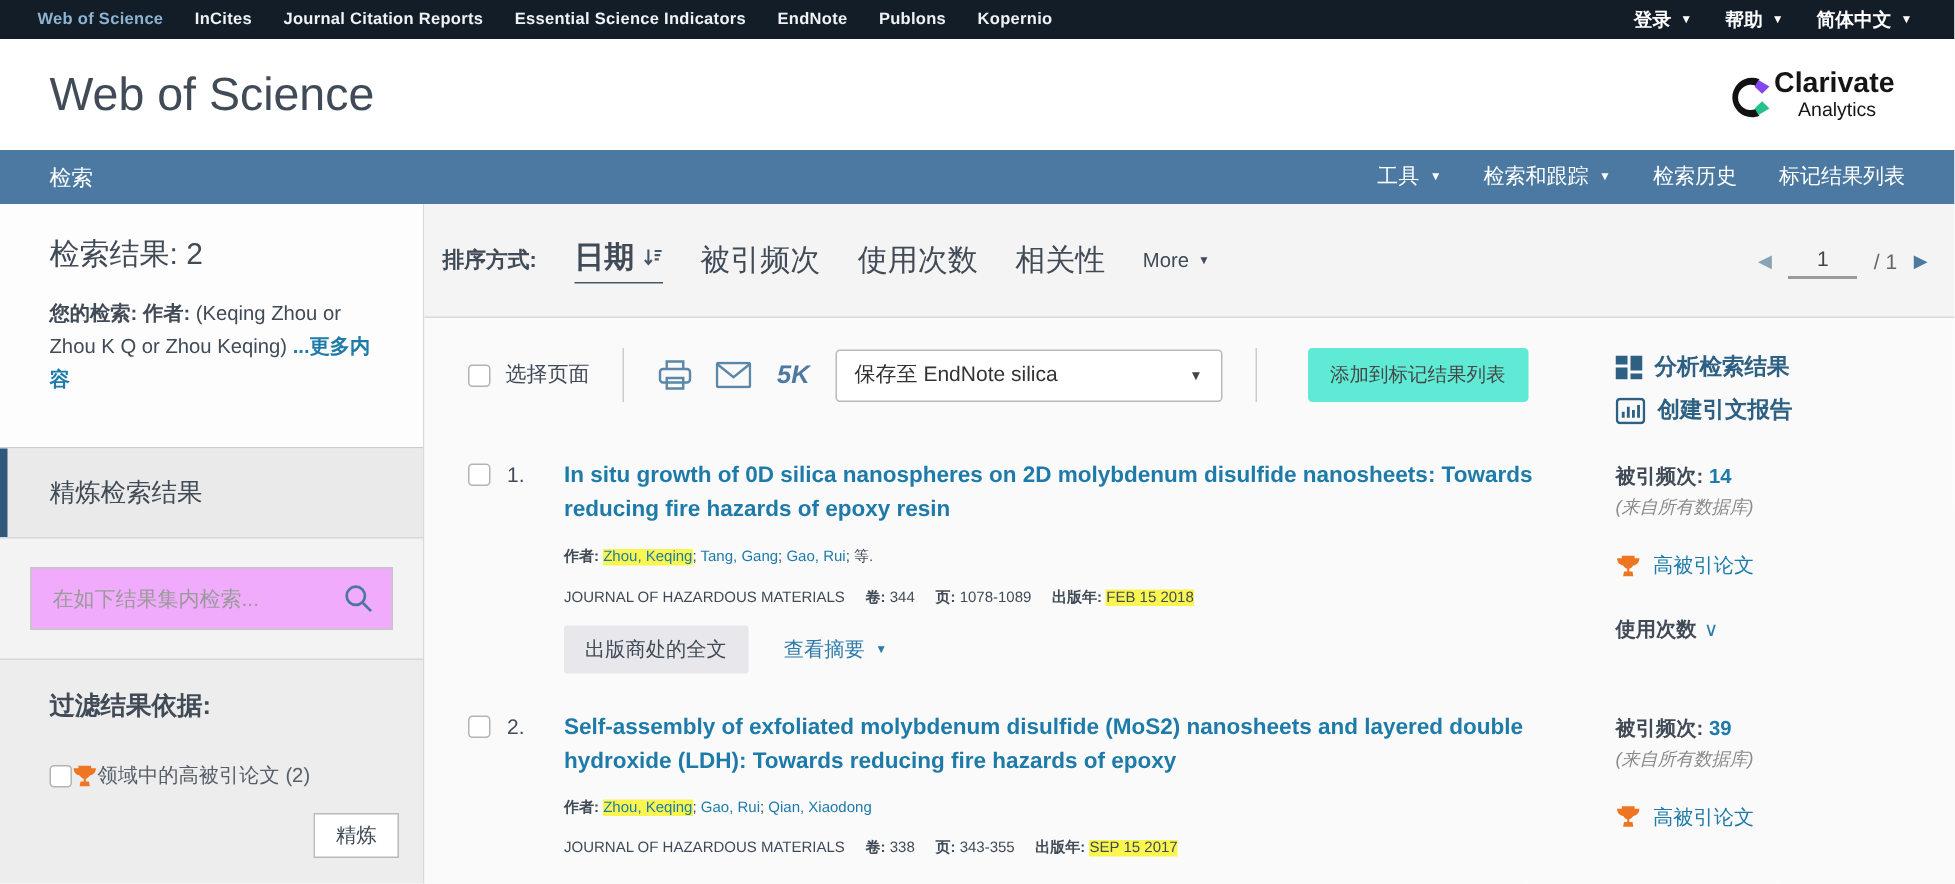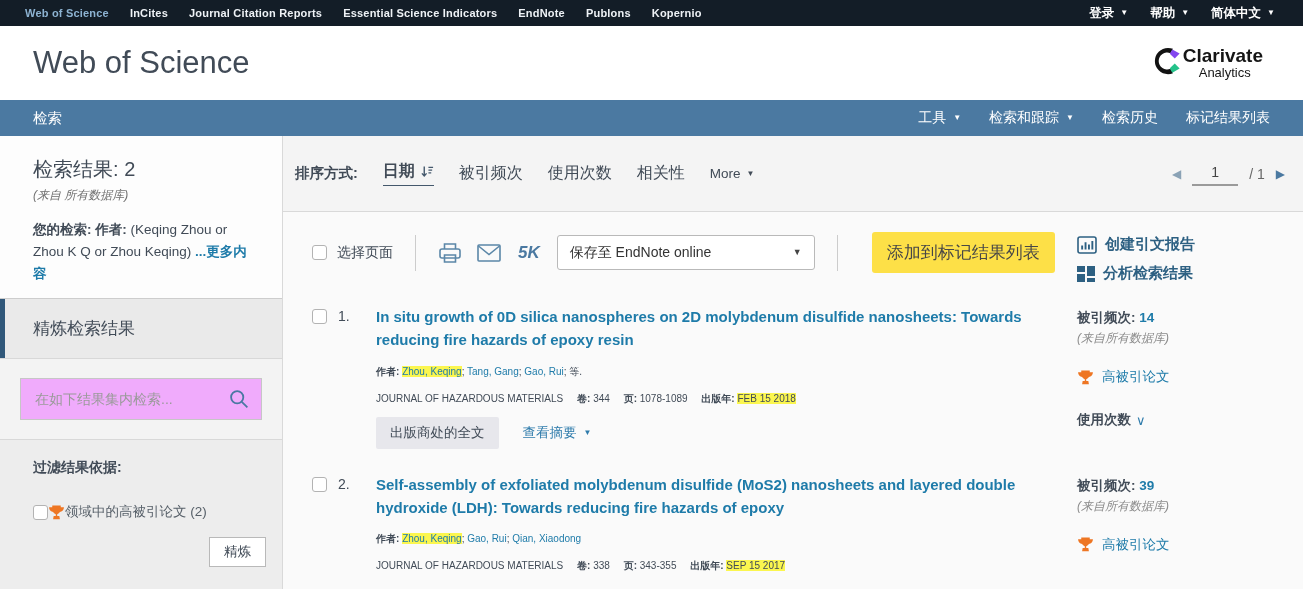--- a/index.html
+++ b/index.html
@@ -16,21 +16,21 @@
   .tb-left { display:flex; align-items:center; gap:21px; }
   .tb-item { color:#eef2f6; font-size:11px; font-weight:700; letter-spacing:.2px; }
   .tb-item.current { color:#8db3d2; }
   .tb-right { display:flex; align-items:center; gap:22px; }
   .tb-menu { color:#fff; font-size:12.5px; font-weight:700; display:flex; align-items:center; gap:6px; }
   .caret { font-size:8px; line-height:1; display:inline-block; }
 
   
   .header { height:74px; background:#fff; display:flex; justify-content:space-between; align-items:center; padding:0 40px 0 33px; }
   .app-title { font-size:31px; color:#414b57; }
-  .clarivate { display:flex; align-items:flex-start; gap:0; }
+  .clarivate { display:flex; align-items:flex-end; gap:0; }
   .cl-brand { font-size:19px; font-weight:700; color:#151515; line-height:1.05; }
   .cl-sub { font-size:13px; color:#151515; margin-left:16px; line-height:1.1; }
 
   
   .navbar { height:36px; background:#4b79a1; display:flex; justify-content:space-between; align-items:center; padding:0 33px; color:#fff; }
   .nav-left { font-size:14.5px; color:#fff; }
   .nav-right { display:flex; align-items:center; gap:28px; }
   .nav-item { color:#fff; font-size:14px; display:flex; align-items:center; gap:7px; }
 
   
@@ -45,51 +45,51 @@
   .sb-query b { font-weight:700; }
   .more-link { color:#1e7ba9; font-weight:700; }
   .sb-band { height:60px; background:#eaeaea; border-bottom:1px solid #d8d8d8; display:flex; align-items:center; padding-left:33px; position:relative; }
   .sb-band .band-title { font-size:17px; color:#414b57; }
   .sb-band::before { content:""; position:absolute; left:0; top:0; bottom:0; width:5px; background:#31587a; }
   .sb-search { height:80px; background:#f3f3f3; padding:19px 20px; }
   .search-box { background:#f0abfc; border:1px solid #c6c6c6; height:42px; display:flex; align-items:center; padding:0 12px; }
   .search-box input { border:0; outline:0; flex:1; font-size:14px; color:#333; background:transparent; min-width:0; }
   .search-box input::placeholder { color:#9a9a9a; }
   .sb-filter { flex:1; background:#ededed; border-top:1px solid #d8d8d8; padding:19px 16px 0 33px; }
-  .sb-filter h4 { margin:0; font-size:14px; font-weight:700; color:#414b57; }
+  .sb-filter h4 { margin:0; font-size:17px; font-weight:700; color:#414b57; }
   .filter-row { display:flex; align-items:center; margin-top:26px; font-size:13.5px; color:#565f68; cursor:pointer; }
   .checkbox { width:15px; height:15px; background:#fff; border:1px solid #b3b3b3; border-radius:3px; flex:none; display:inline-block; }
   .refine-row { display:flex; justify-content:flex-end; margin-top:16px; }
   .refine-btn { background:#fff; border:1px solid #b9b9b9; font-size:13.5px; color:#414b57; padding:5px 14px; }
   .sb-bottom { height:17px; background:#f7f7f7; border-top:1px solid #d8d8d8; }
 
   
   .content { flex:1; min-width:0; background:#fafafa; display:flex; flex-direction:column; }
   .sortbar { height:76px; background:#f4f4f4; border-bottom:1px solid #d9d9d9; display:flex; align-items:center; justify-content:space-between; padding:0 18px 0 12px; }
   .sort-left { display:flex; align-items:center; gap:25px; }
   .sort-label { font-size:14.5px; font-weight:700; color:#414b57; }
-  .sort-opt { font-size:16px; color:#414b57; }
+  .sort-opt { font-size:20px; color:#414b57; }
   .sort-opt.active { display:flex; align-items:center; gap:6px; font-weight:700; border-bottom:1px solid #44586c; padding-bottom:3px; }
   .more-opt { display:flex; align-items:center; gap:6px; font-size:13.5px; color:#414b57; }
   .pager { display:flex; align-items:center; gap:11px; }
   .pg-arrow { font-size:12px; }
   .pg-prev { color:#8aa2b5; }
   .pg-next { color:#4b79a1; }
   .pg-num { min-width:46px; text-align:center; border-bottom:2px solid #9a9a9a; font-size:14px; color:#444; padding:2px 0 4px; cursor:text; }
   .pg-total { font-size:14px; color:#666; }
 
   .actions-row { display:flex; align-items:flex-start; padding:20px 18px 0 29px; }
   .toolbar { flex:1; display:flex; align-items:center; gap:15px; }
   .tb-check { display:flex; align-items:center; gap:10px; font-size:14px; color:#414b57; cursor:pointer; }
   .vdiv { width:1px; height:36px; background:#ccc; margin:0 7px; flex:none; }
   .icon-btn { background:none; border:0; padding:0; display:flex; align-items:center; }
   .speed { font-style:italic; color:#4b79a1; font-size:17px; font-weight:700; margin:0 2px; }
   .select-box { width:258px; height:35px; background:#fff; border:1px solid #b9b9b9; border-radius:3px; display:flex; align-items:center; justify-content:space-between; padding:0 12px; font-size:14px; color:#333; cursor:pointer; flex:none; }
   .select-box .caret { color:#444; font-size:9px; }
-  .add-marked { background:#fde047; border:0; border-radius:3px; padding:9px 15px; font-size:17px; color:#474747; margin-left:12px; }
+  .add-marked { background:#5eead4; border:0; border-radius:3px; padding:9px 15px; font-size:13px; color:#474747; margin-left:12px; }
   .analyze-links { width:230px; padding-left:22px; flex:none; display:flex; flex-direction:column; gap:10px; padding-top:3px; }
   .an-link { display:flex; align-items:center; gap:8px; color:#2d6082; font-weight:700; font-size:15px; }
 
   .results { flex:1; overflow:hidden; padding:22px 18px 0 29px; }
   .result { display:flex; margin-bottom:24px; }
   .result > .checkbox { margin-top:4px; }
   .rnum { width:49px; padding-left:11px; font-size:14px; color:#414b57; margin-top:3px; flex:none; }
   .rmain { flex:1; min-width:0; padding-right:24px; }
   .rtitle { display:block; color:#1e7ba9; font-weight:700; font-size:15px; line-height:1.55; }
   .rmeta { margin:12px 0 0; font-size:10px; color:#414b57; line-height:1.5; }
@@ -175,21 +175,20 @@
 </nav>
 
 <div class="main">
 
   <aside class="sidebar">
     <section class="sb-top">
       <div class="sb-results-line">
         <span>检索结果:</span>
         <span>2</span>
       </div>
-      <div class="sb-source">(来自 所有数据库)</div>
       <div class="sb-query">
         <b>您的检索:</b>
         <b>作者:</b>
         <span>(Keqing Zhou or Zhou K Q or Zhou Keqing)</span>
         <a class="more-link">...更多内容</a>
       </div>
     </section>
 
     <section class="sb-band">
       <span class="band-title">精炼检索结果</span>
@@ -265,42 +264,42 @@
           </svg>
         </button>
         <button class="icon-btn">
           <svg width="24" height="18" viewBox="0 0 24 18" fill="none" stroke="#5b87a8" stroke-width="1.6">
             <rect x="1" y="1" width="22" height="16" rx="1"></rect>
               <path d="M1.5 2l10.5 8.5L22.5 2"></path>
           </svg>
         </button>
         <a class="speed">5K</a>
         <div class="select-box">
-          <span>保存至 EndNote online</span>
+          <span>保存至 EndNote silica</span>
           <span class="caret">▼</span>
         </div>
         <span class="vdiv"></span>
         <button class="add-marked">添加到标记结果列表</button>
       </div>
       <div class="analyze-links">
-        <a class="an-link">
-          <svg width="20" height="18" viewBox="0 0 20 18">
-            <rect x="1" y="1" width="18" height="16" rx="2" fill="none" stroke="#2d6082" stroke-width="1.6"></rect>
-            <path fill="#2d6082" d="M4.2 13.5h1.9v-4H4.2zM7.6 13.5h1.9V6.2H7.6zM11 13.5h1.9V8.4H11zM14.4 13.5h1.9V5h-1.9z"></path>
-          </svg>
-          <span>创建引文报告</span>
-        </a>
         <a class="an-link">
           <svg width="18" height="16" viewBox="0 0 18 16" fill="#2d6082">
             <rect x="0" y="0" width="8" height="6"></rect>
               <rect x="0" y="8" width="8" height="8"></rect>
             <rect x="10" y="0" width="8" height="10"></rect>
               <rect x="10" y="12" width="8" height="4"></rect>
           </svg>
           <span>分析检索结果</span>
+        </a>
+        <a class="an-link">
+          <svg width="20" height="18" viewBox="0 0 20 18">
+            <rect x="1" y="1" width="18" height="16" rx="2" fill="none" stroke="#2d6082" stroke-width="1.6"></rect>
+            <path fill="#2d6082" d="M4.2 13.5h1.9v-4H4.2zM7.6 13.5h1.9V6.2H7.6zM11 13.5h1.9V8.4H11zM14.4 13.5h1.9V5h-1.9z"></path>
+          </svg>
+          <span>创建引文报告</span>
         </a>
       </div>
     </div>
 
     <div class="results">
 
       <article class="result">
         <span class="checkbox"></span>
         <span class="rnum">1.</span>
         <div class="rmain">

